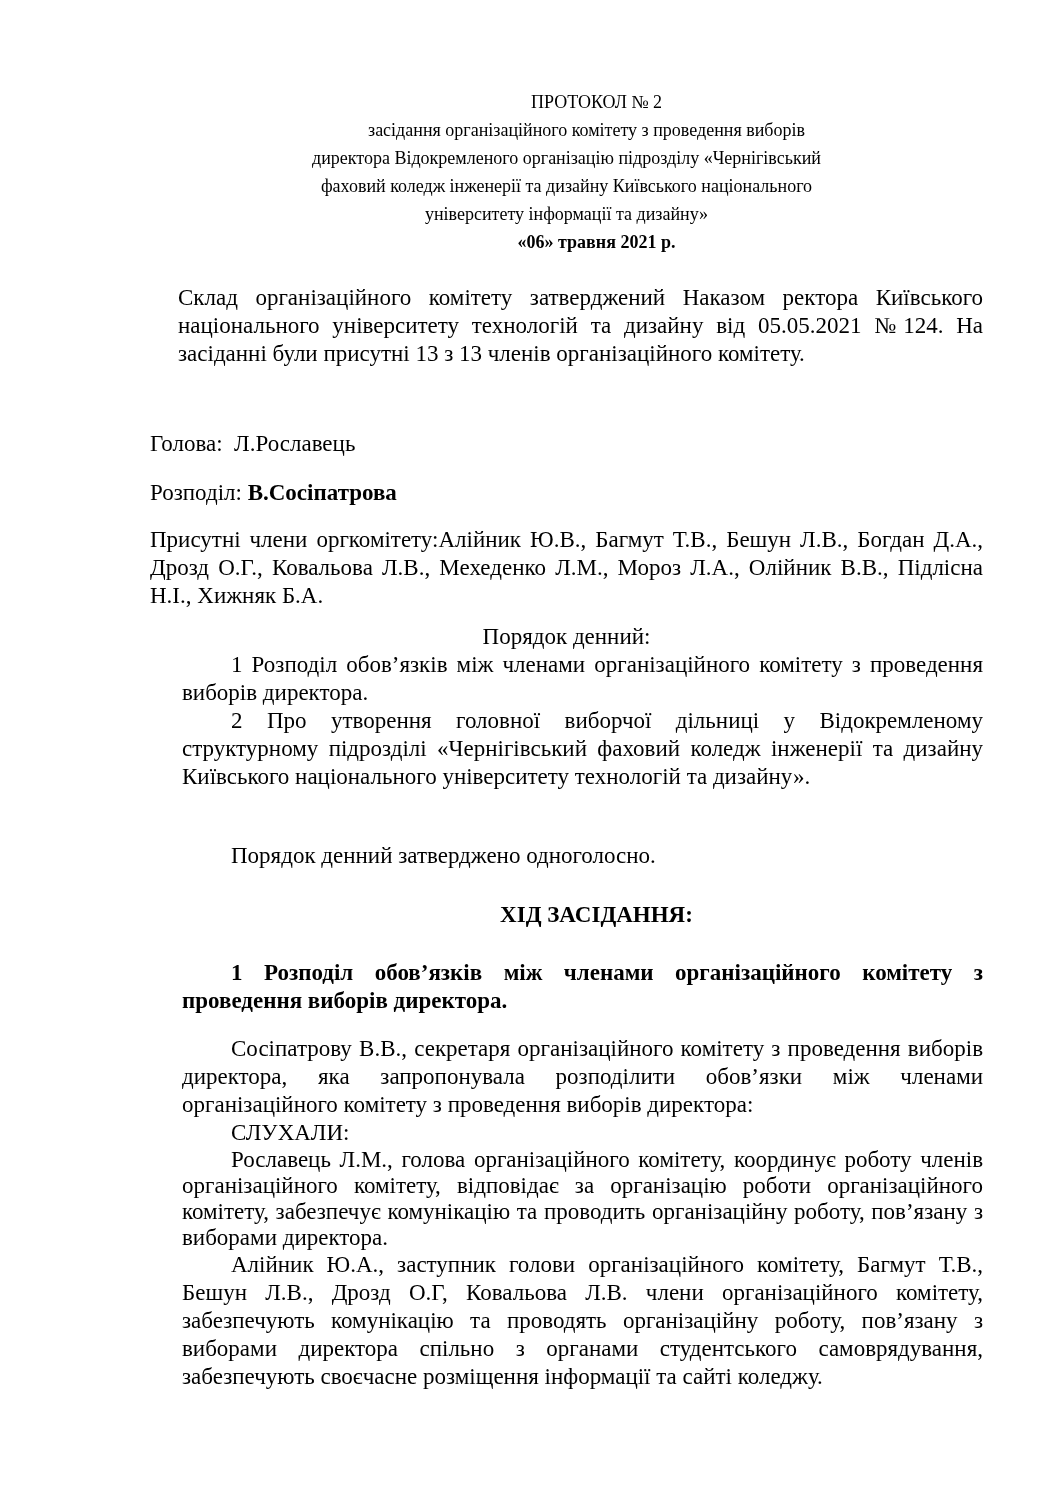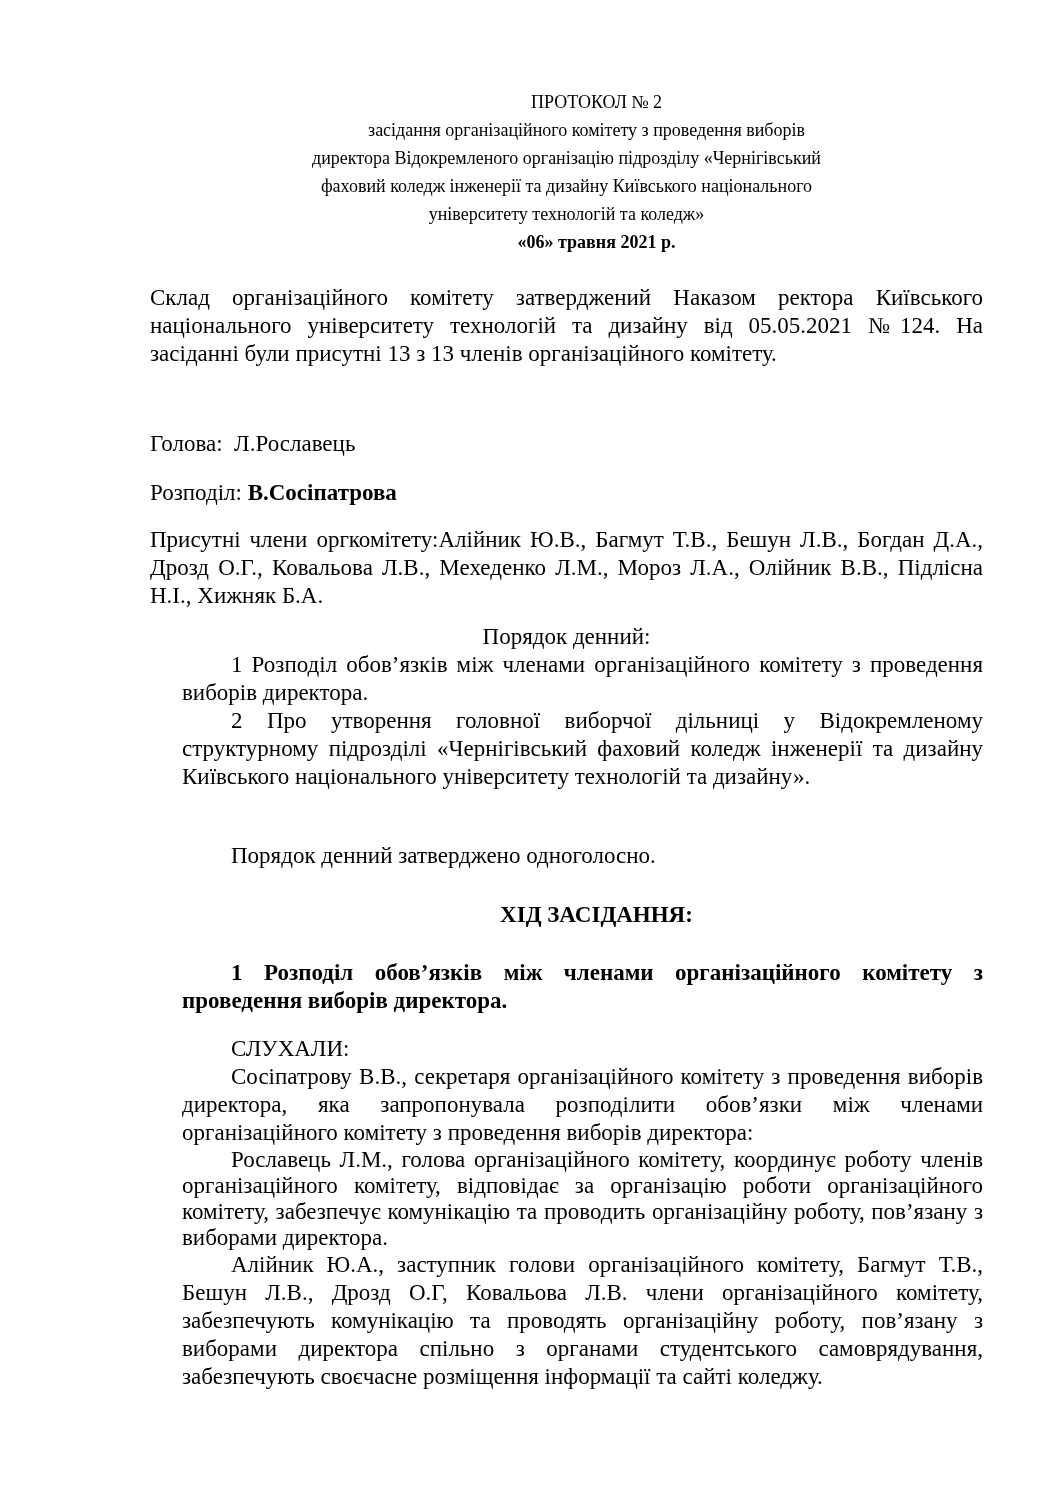--- a/index.html
+++ b/index.html
@@ -29,26 +29,26 @@
 </head>
 <body>
 
 <div class="page">
 
   <div class="abs" style="top:0;">
     <p class="title" style="padding-left:60px;">ПРОТОКОЛ № 2</p>
     <p class="title" style="padding-left:40px;">засідання організаційного комітету з проведення виборів</p>
     <p class="title">директора Відокремленого організацію підрозділу «Чернігівський</p>
     <p class="title">фаховий коледж інженерії та дизайну Київського національного</p>
-    <p class="title">університету технологій та коледж»</p>
+    <p class="title">університету інформації та дизайну»</p>
     <p class="title bold" style="padding-left:60px;text-align:center;">«06» травня 2021 р.</p>
   </div>
 
   <div class="abs" style="top:196px;">
-    <p class="line justify" style="line-height:28px;">Склад організаційного комітету затверджений Наказом ректора Київського національного університету технологій та дизайну від 05.05.2021 №124. На засіданні були присутні 13 з 13 членів організаційного комітету.</p>
+    <p class="line justify" style="line-height:28px;margin-left:28px;">Склад організаційного комітету затверджений Наказом ректора Київського національного університету технологій та дизайну від 05.05.2021 №124. На засіданні були присутні 13 з 13 членів організаційного комітету.</p>
   </div>
 
   <div class="abs" style="top:342px;">
     <p class="line">
       <span>Голова:</span>&nbsp;&nbsp;<span>Л.Рославець</span>
     </p>
   </div>
 
   <div class="abs" style="top:391px;">
     <p class="line">
@@ -75,19 +75,19 @@
 
   <div class="abs" style="top:813px;">
     <p class="line center bold" style="padding-left:60px;">ХІД ЗАСІДАННЯ:</p>
   </div>
 
   <div class="abs" style="top:871px;">
     <p class="line justify indent bold">1 Розподіл обов’язків між членами організаційного комітету з проведення виборів директора.</p>
   </div>
 
   <div class="abs" style="top:947px;">
+    <p class="line justify indent">Сосіпатрову В.В., секретаря організаційного комітету з проведення виборів директора, яка запропонувала розподілити обов’язки між членами організаційного комітету з проведення виборів директора:</p>
     <p class="line indent">СЛУХАЛИ:</p>
-    <p class="line justify indent">Сосіпатрову В.В., секретаря організаційного комітету з проведення виборів директора, яка запропонувала розподілити обов’язки між членами організаційного комітету з проведення виборів директора:</p>
     <p class="line justify indent" style="line-height:26px;">Рославець Л.М., голова організаційного комітету, координує роботу членів організаційного комітету, відповідає за організацію роботи організаційного комітету, забезпечує комунікацію та проводить організаційну роботу, пов’язану з виборами директора.</p>
     <p class="line justify indent">Алійник Ю.А., заступник голови організаційного комітету, Багмут Т.В., Бешун Л.В., Дрозд О.Г, Ковальова Л.В. члени організаційного комітету, забезпечують комунікацію та проводять організаційну роботу, пов’язану з виборами директора спільно з органами студентського самоврядування, забезпечують своєчасне розміщення інформації та сайті коледжу.</p>
   </div>
 
 </div>
 
 </body></html>

